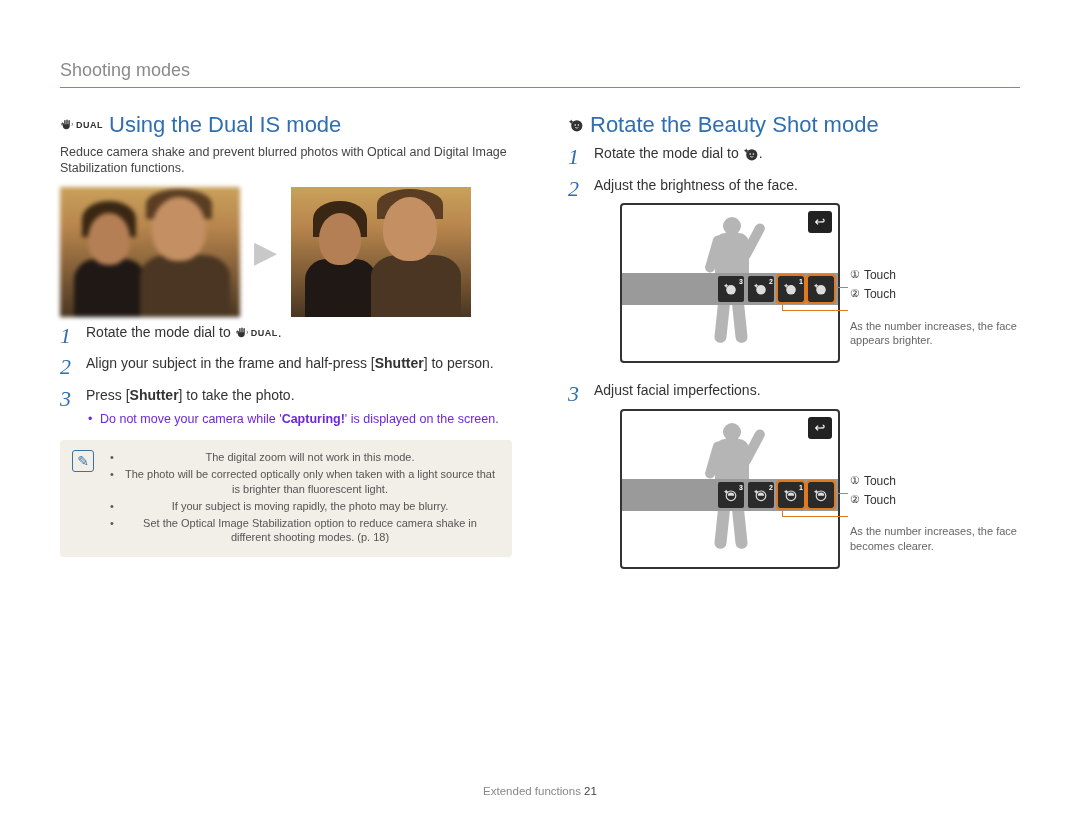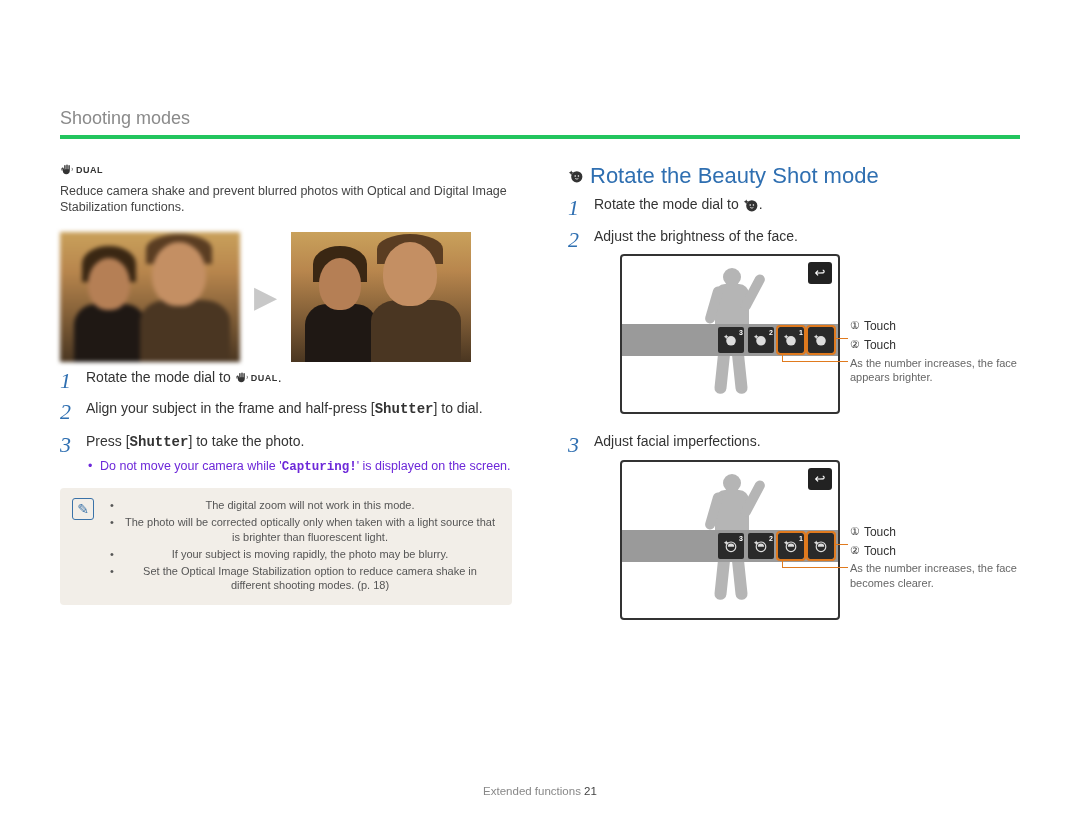--- a/index.html
+++ b/index.html
@@ -7,24 +7,23 @@
     width: 1080px;
     height: 815px;
     background: #fff;
     font-family: "Helvetica Neue", Arial, sans-serif;
     color: #3a3a3a;
     padding: 60px 60px 20px 60px;
     position: relative;
     font-weight: 300;
   }
   .header-area {
-    border-bottom: 4px solid #22c55e;
+    border-bottom: 1px solid #22c55e;
     padding-bottom: 6px;
     margin-bottom: 24px;
-    margin-top: 48px;
   }
   .header-area h1 {
     font-size: 18px;
     color: #8a8a8a;
     font-weight: 300;
   }
   .columns {
     display: flex;
     gap: 56px;
   }
@@ -44,21 +43,21 @@
   .section-title .icon {
     display: inline-flex;
     align-items: center;
     gap: 2px;
     color: #333;
   }
   .intro {
     font-size: 12.5px;
     line-height: 1.3;
     color: #444;
-    margin-bottom: 16px;
+    margin-bottom: 10px;
   }
   .photo-row {
     display: flex;
     align-items: center;
     gap: 14px;
     margin-bottom: 6px;
   }
   .photo {
     width: 180px;
     height: 130px;
@@ -104,21 +103,21 @@
     content: counter(step);
     position: absolute;
     left: 0;
     top: -2px;
     font-size: 22px;
     color: #2f6fb1;
     font-style: italic;
     font-weight: 400;
     font-family: Georgia, serif;
   }
-  ol.steps > li b { font-weight: 600; font-family: Liberation Mono, monospace; }
+  ol.steps > li b { font-weight: 600; }
   .sub-bullets {
     list-style: none;
     margin-top: 6px;
   }
   .sub-bullets li {
     font-size: 12.5px;
     position: relative;
     padding-left: 14px;
     line-height: 1.35;
     color: #6d28d9;
@@ -285,21 +284,21 @@
   }
   .legend .row { display:flex; gap:4px; margin-bottom:2px;}
   .legend .circ {
     font-size: 11px;
   }
   .legend-note {
     font-size: 11px;
     color:#666;
     line-height:1.3;
     max-width: 170px;
-    margin-top:2px;
+    margin-top:16px;
   }
   .footer {
     position:absolute;
     bottom: 18px;
     left:0; right:0;
     text-align:center;
     font-size: 11.5px;
     color:#888;
   }
   .footer .pnum { color:#444; }
@@ -321,20 +320,21 @@
 
   <div class="col">
     <h2 class="section-title">
       <span class="icon inline-icon">
         <svg class="icon-hand" viewBox="0 0 20 20">
             <path fill="#333" d="M6 10V4a1 1 0 012 0v5h1V3a1 1 0 012 0v6h1V4a1 1 0 012 0v7c0 3-2 5-5 5s-5-2-5-5l-1-3a1 1 0 012-1z"></path>
             <path fill="none" stroke="#333" stroke-width="1" d="M3 7c-1 1-1 3 0 4M17 7c1 1 1 3 0 4"></path>
           </svg>
         <span class="icon-dual-label">DUAL</span>
       </span>
+      <span>Using the Dual IS mode</span>
     </h2>
     <p class="intro">Reduce camera shake and prevent blurred photos with Optical and Digital Image Stabilization functions.</p>
 
     <div class="photo-row">
       <div class="photo blurry">
         <div class="sky"></div>
           <div class="body1"></div>
           <div class="body2"></div>
         <div class="hair1"></div>
           <div class="face1"></div>
@@ -357,21 +357,21 @@
       <li>
         <span>Rotate the mode dial to </span><span class="inline-icon">
           <svg class="icon-hand" viewBox="0 0 20 20">
               <path fill="#333" d="M6 10V4a1 1 0 012 0v5h1V3a1 1 0 012 0v6h1V4a1 1 0 012 0v7c0 3-2 5-5 5s-5-2-5-5l-1-3a1 1 0 012-1z"></path>
               <path fill="none" stroke="#333" stroke-width="1" d="M3 7c-1 1-1 3 0 4M17 7c1 1 1 3 0 4"></path>
             </svg>
           <span class="icon-dual-label">DUAL</span>
         </span><span>.</span>
       </li>
       <li>
-        <span>Align your subject in the frame and half-press [</span><b>Shutter</b><span>] to dial.</span>
+        <span>Align your subject in the frame and half-press [</span><b>Shutter</b><span>] to person.</span>
       </li>
       <li>
         <span>Press [</span><b>Shutter</b><span>] to take the photo.</span>
         <ul class="sub-bullets">
           <li>
             <span>Do not move your camera while '</span><b>Capturing!</b><span>' is displayed on the screen.</span>
           </li>
         </ul>
       </li>
     </ol>

